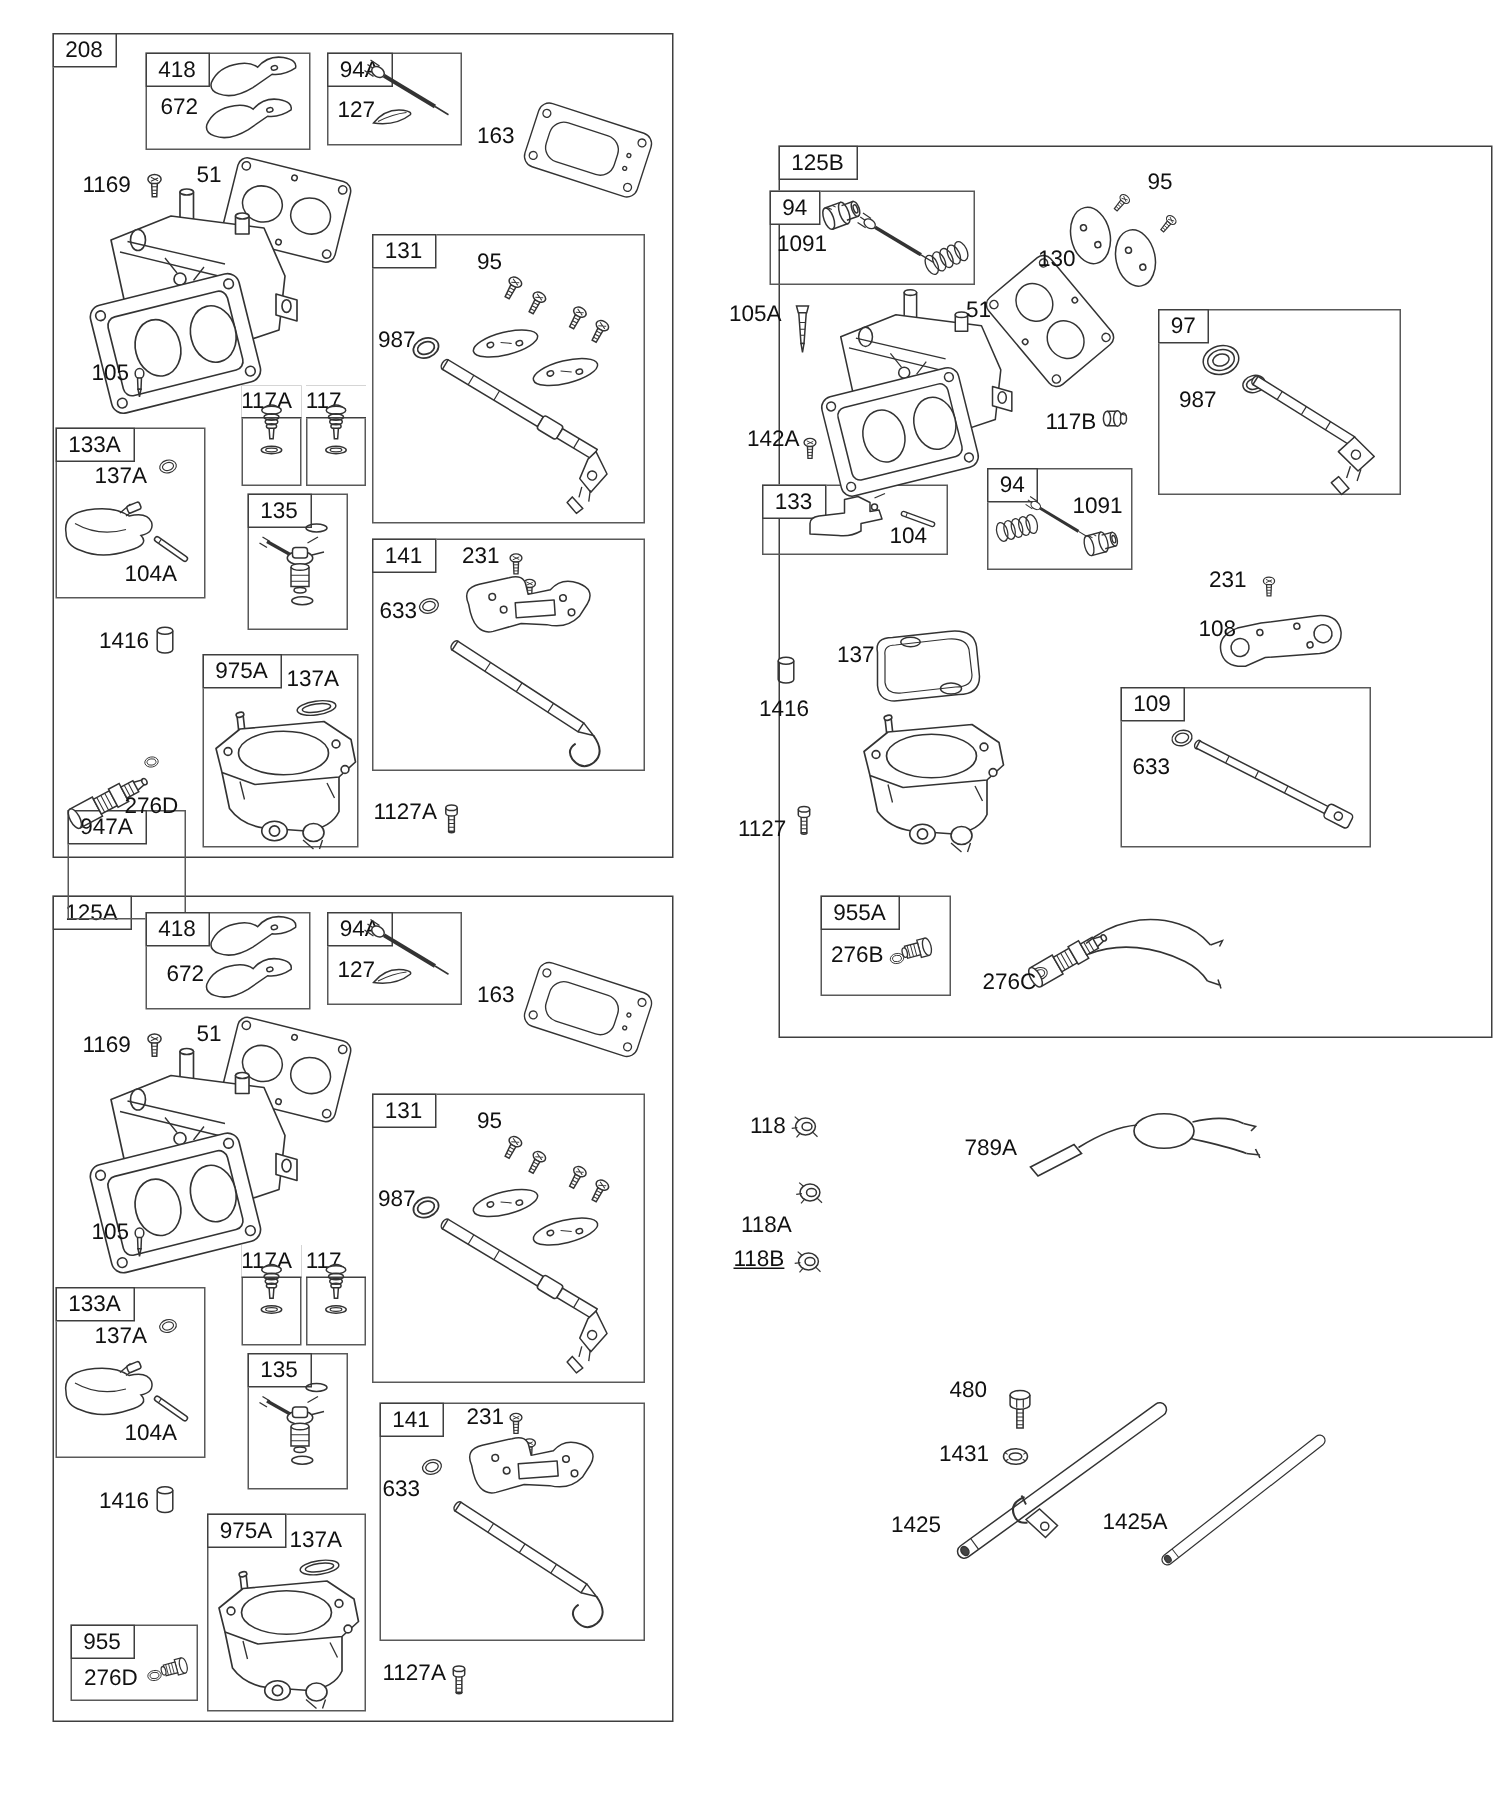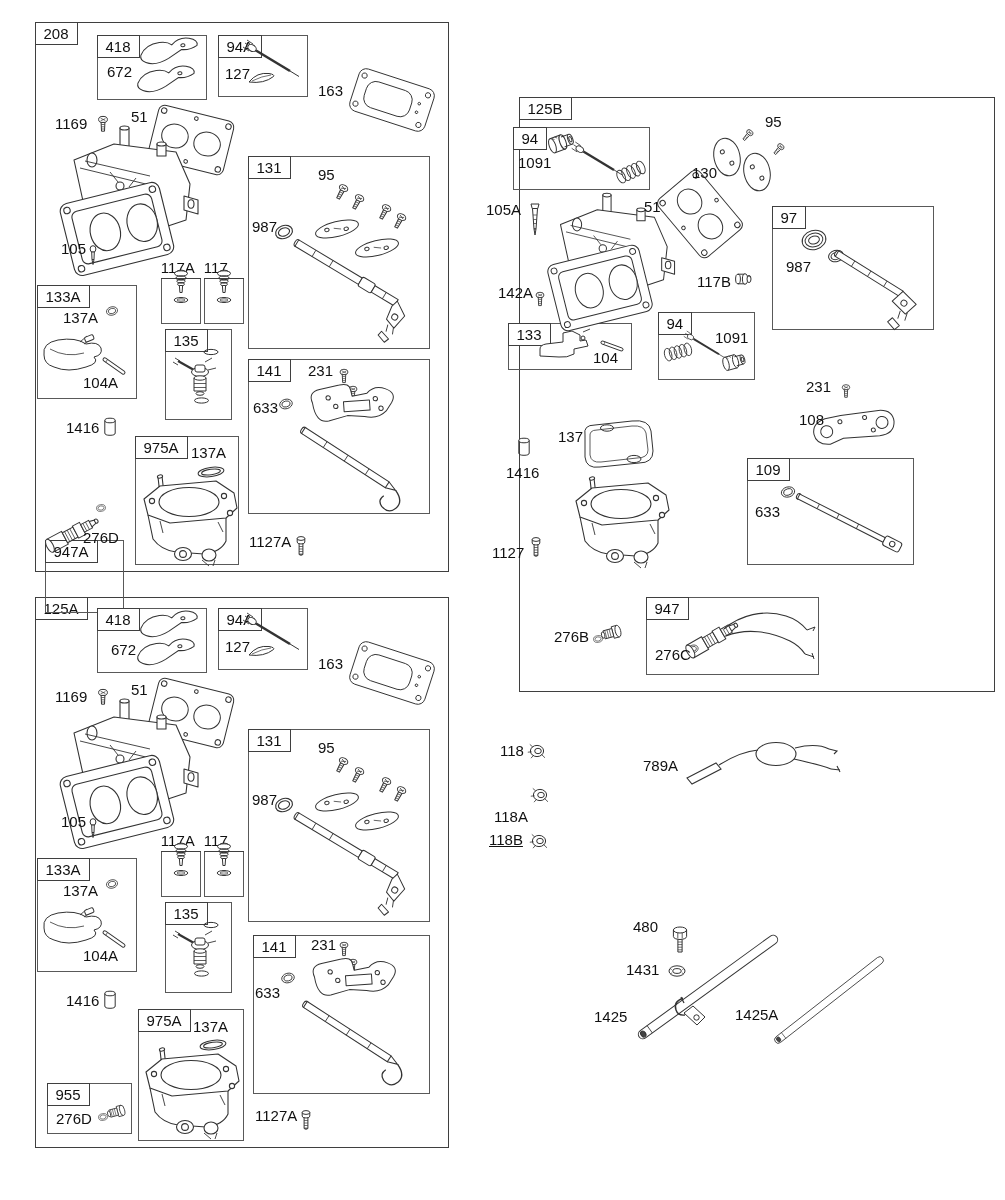--- a/index.html
+++ b/index.html
@@ -515,22 +515,22 @@
     </div>
     <div class="pbox" style="left: 508px; top: 323px; width: 122px; height: 45px;">
       <div class="boxlabel">133</div>
     </div>
     <div class="pbox" style="left: 658px; top: 312px; width: 95px; height: 66px;">
       <div class="boxlabel">94</div>
     </div>
     <div class="pbox" style="left: 747px; top: 458px; width: 165px; height: 105px;">
       <div class="boxlabel">109</div>
     </div>
-    <div class="pbox" style="left: 646px; top: 597px; width: 171px; height: 76px;">
-      <div class="boxlabel">947</div>
+    <div class="pbox" style="left: 547px; top: 597px; width: 85px; height: 65px;">
+      <div class="boxlabel">955A</div>
     </div>
     <div class="plabel" style="left: 107px; top: 63px;">672</div>
     <div class="plabel" style="left: 225px; top: 65px;">127</div>
     <div class="plabel" style="left: 318px; top: 82px;">163</div>
     <div class="plabel" style="left: 55px; top: 115px;">1169</div>
     <div class="plabel" style="left: 131px; top: 108px;">51</div>
     <div class="plabel" style="left: 61px; top: 240px;">105</div>
     <div class="plabel" style="left: 318px; top: 166px;">95</div>
     <div class="plabel" style="left: 252px; top: 218px;">987</div>
     <div class="plabel" style="left: 63px; top: 309px;">137A</div>

